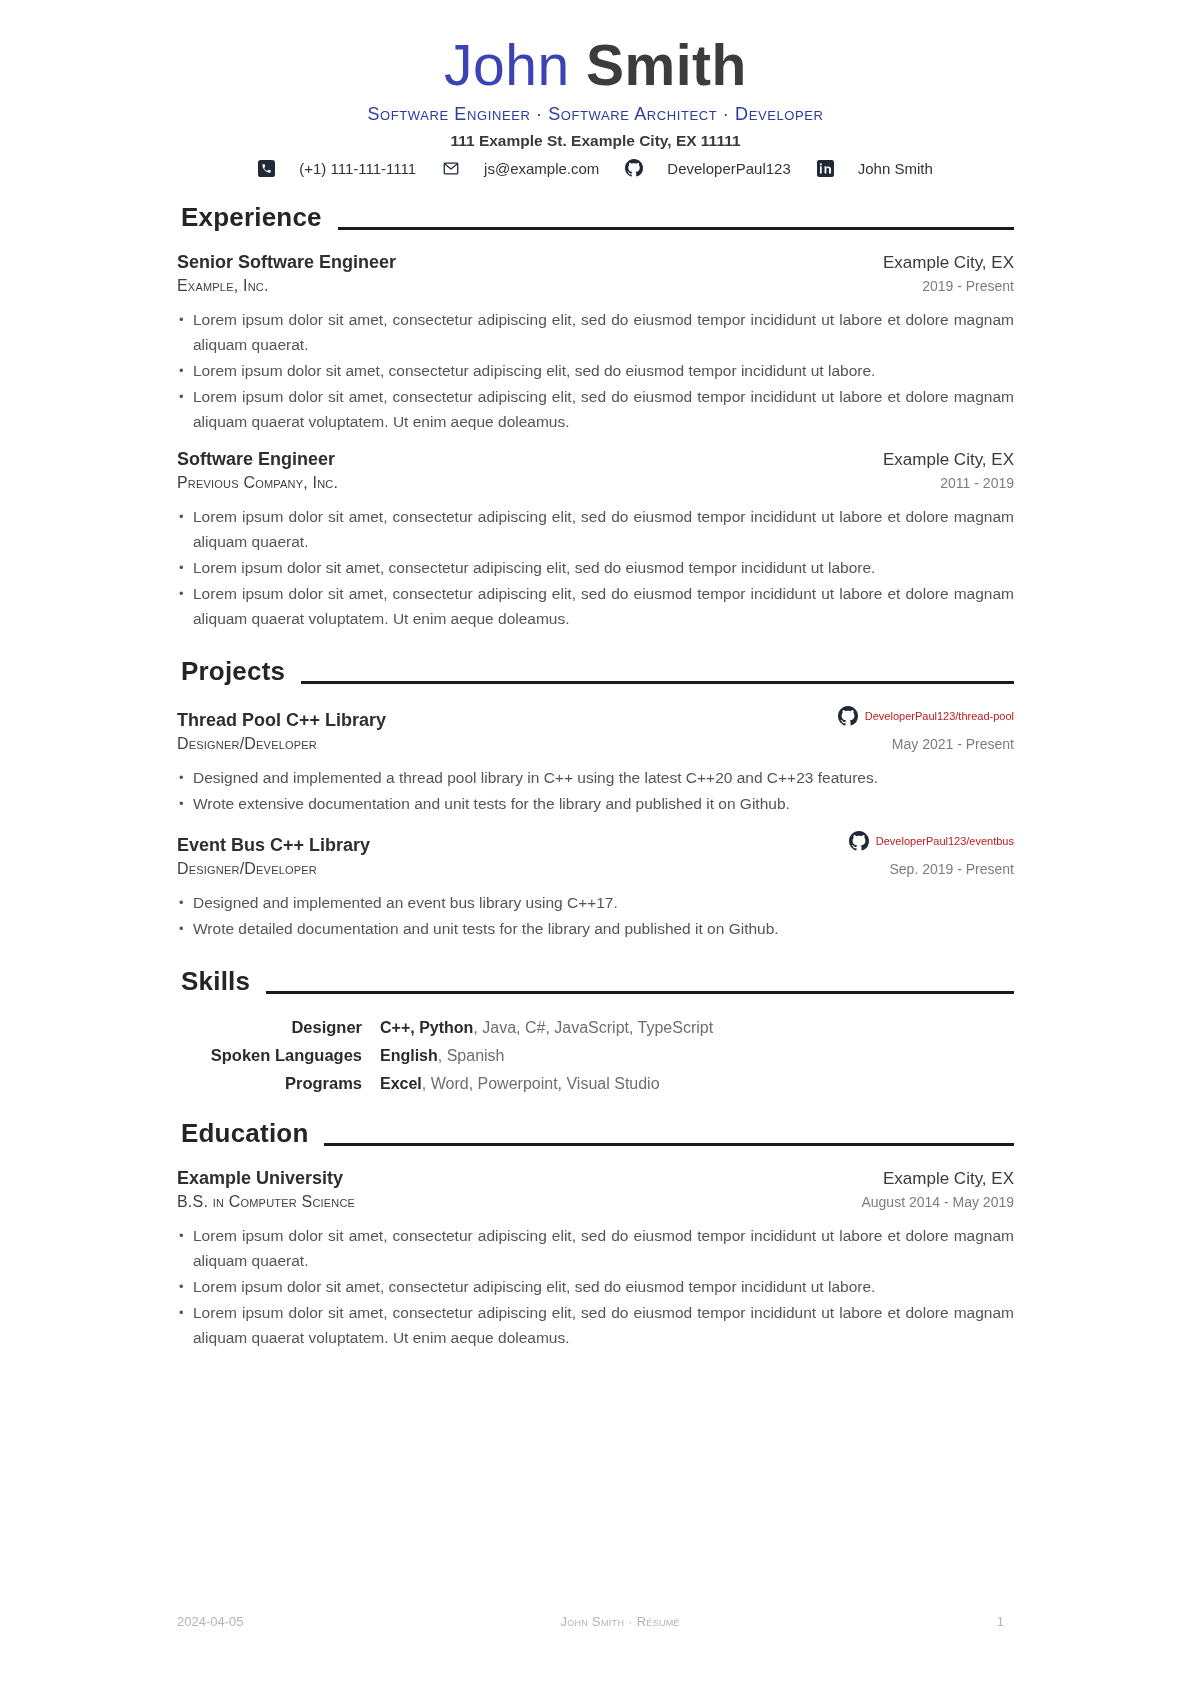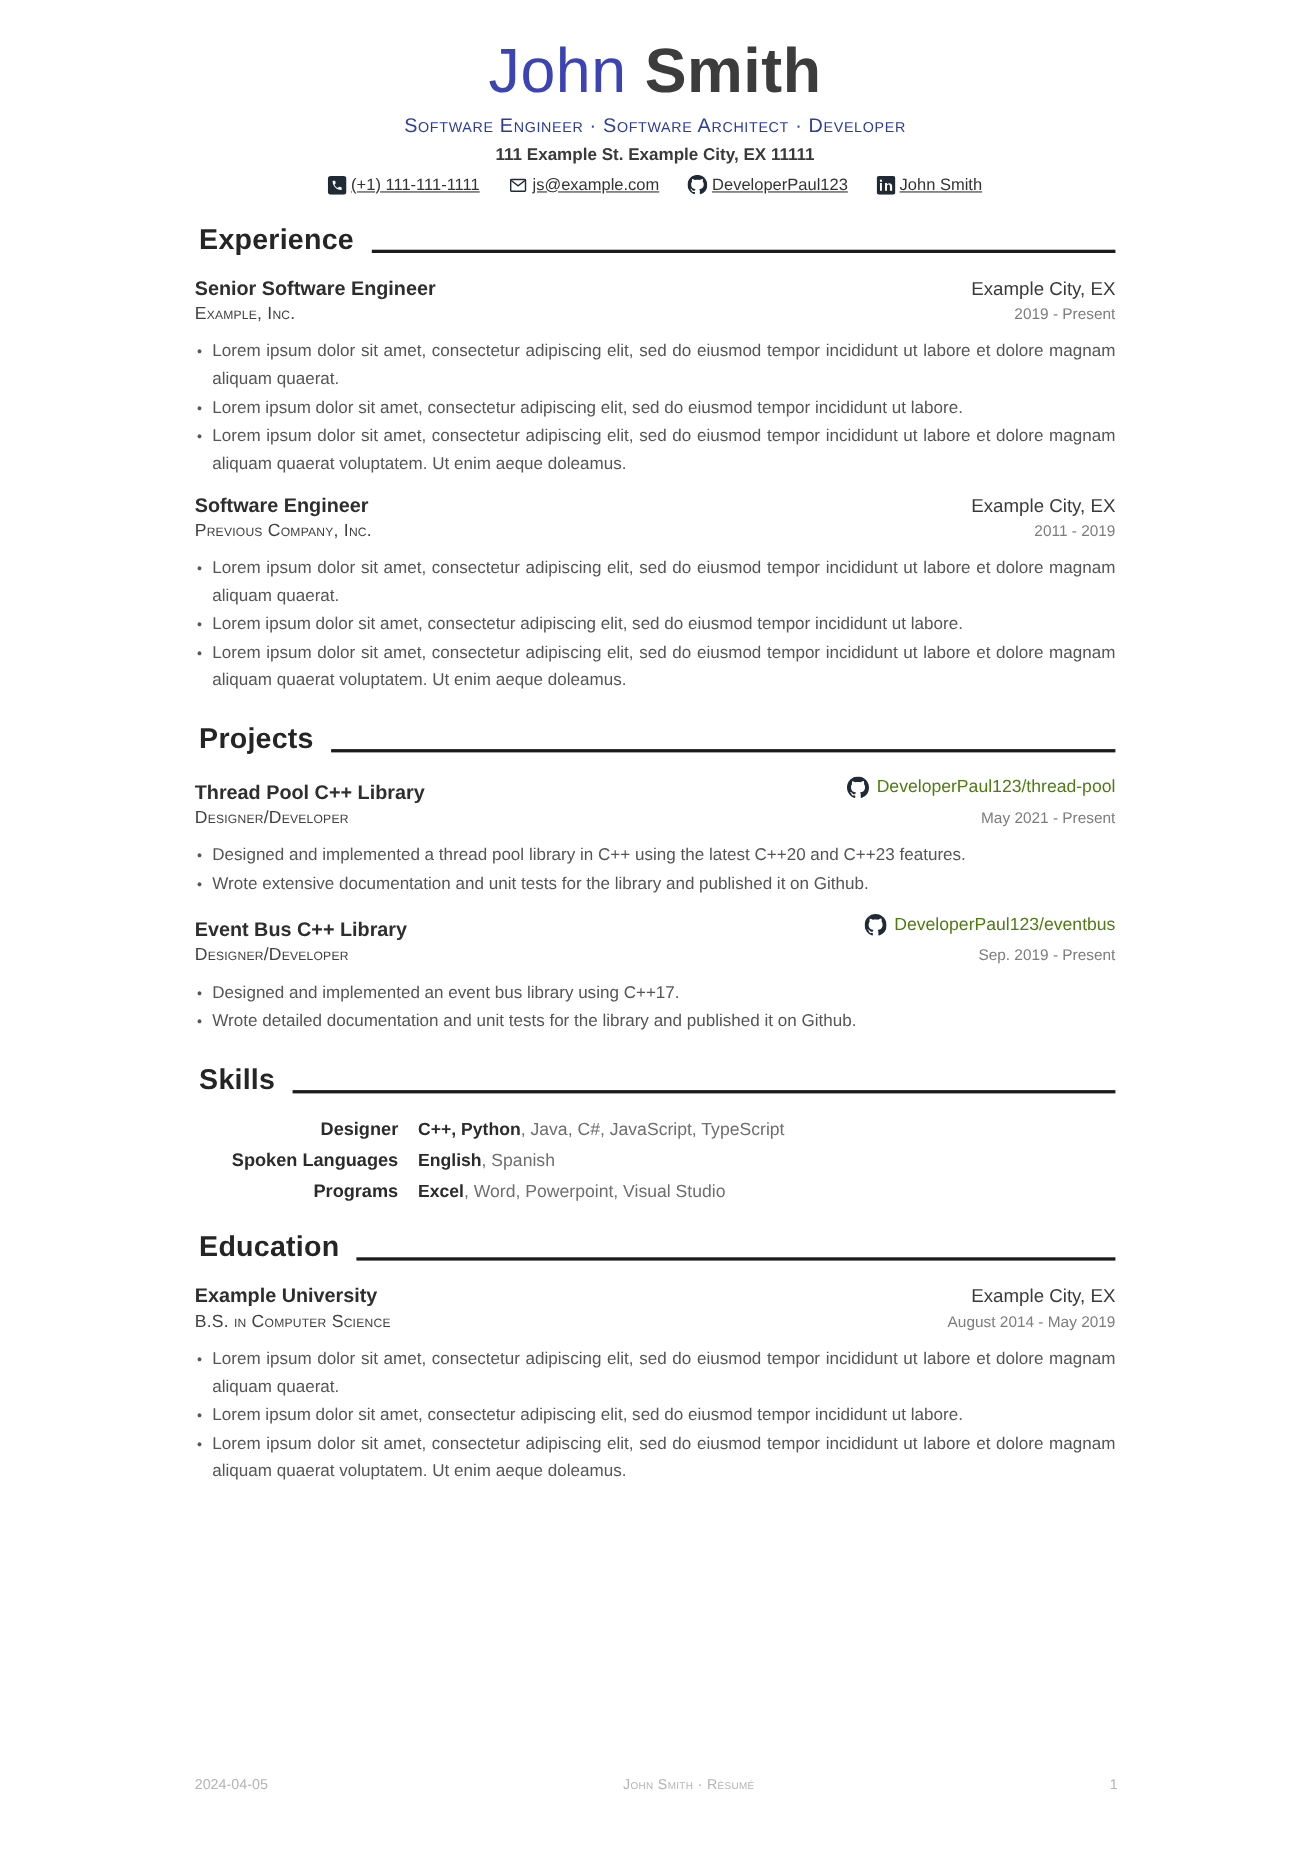--- a/index.html
+++ b/index.html
@@ -26,37 +26,37 @@
     color: #2c3b9d;
     font-size: 18px;
     letter-spacing: 0.6px;
   }
   .address { margin-top: 7px; font-weight: bold; color: #3a3a3a; font-size: 15.5px; }
   .contacts {
     margin-top: 9px;
     display: flex; justify-content: center; align-items: center; gap: 26px;
     font-size: 15px; color: #333333;
   }
-  .contact { display: flex; align-items: center; gap: 4px; cursor: pointer; text-decoration: underline; }
+  .contact { display: flex; align-items: center; gap: 24px; cursor: pointer; }
   .contact svg { display: block; }
 
   
   .section { margin-top: 21px; }
   .sec-head { display: flex; align-items: flex-end; }
   .sec-title { margin: 4px; font-size: 26px; color: #252525; font-weight: bold; letter-spacing: 0.2px; }
   .sec-rule { flex: 1; height: 3px; background: #1c1c1c; margin-left: 12px; margin-bottom: 7px; }
 
   .entry { margin-top: 15px; }
   .entry-row { display: flex; justify-content: space-between; align-items: baseline; }
   .entry-title { font-size: 18px; font-weight: bold; color: #2e2e2e; }
   .entry-right { font-size: 17px; color: #3a3a3a; }
   .entry-sub { display: flex; justify-content: space-between; align-items: baseline; margin-top: 4px; }
   .entry-company { font-variant: small-caps; font-size: 16px; color: #3f3f3f; letter-spacing: 0.2px; }
   .entry-date { font-size: 14px; color: #7d7d7d; }
-  .repo { display: flex; align-items: center; gap: 7px; font-size: 16px; color: #4d7c0f; cursor: pointer; }
+  .repo { display: flex; align-items: center; gap: 7px; font-size: 11px; color: #b91c1c; cursor: pointer; }
   .repo svg { display: block; }
 
   .bullets { list-style: none; margin: 12px 0 0 0; padding: 0; }
   .bullets li {
     position: relative;
     padding-left: 16px;
     color: #555555;
     font-size: 15.5px;
     line-height: 25px;
     margin-bottom: 1px;
@@ -70,21 +70,21 @@
 
   
   .skills { margin-top: 17px; display: flex; flex-direction: column; gap: 9px; }
   .skill-row { display: flex; align-items: baseline; }
   .skill-label { width: 185px; text-align: right; font-weight: bold; color: #2b2b2b; font-size: 16.5px; }
   .skill-value { margin-left: 18px; font-size: 16px; color: #6e6e6e; }
   .skill-value .lead { font-weight: bold; color: #2b2b2b; }
 
   
   .footer {
-    position: absolute; left: 81px; right: 79px; bottom: 55px;
+    position: absolute; left: 81px; right: 91px; bottom: 55px;
     display: flex; justify-content: space-between; align-items: flex-start;
     color: #b4b4b4; font-size: 13px;
   }
   .footer-center { font-variant: small-caps; letter-spacing: 0.3px; }
 </style>
 </head>
 <body>
 
 <div class="page">
 

